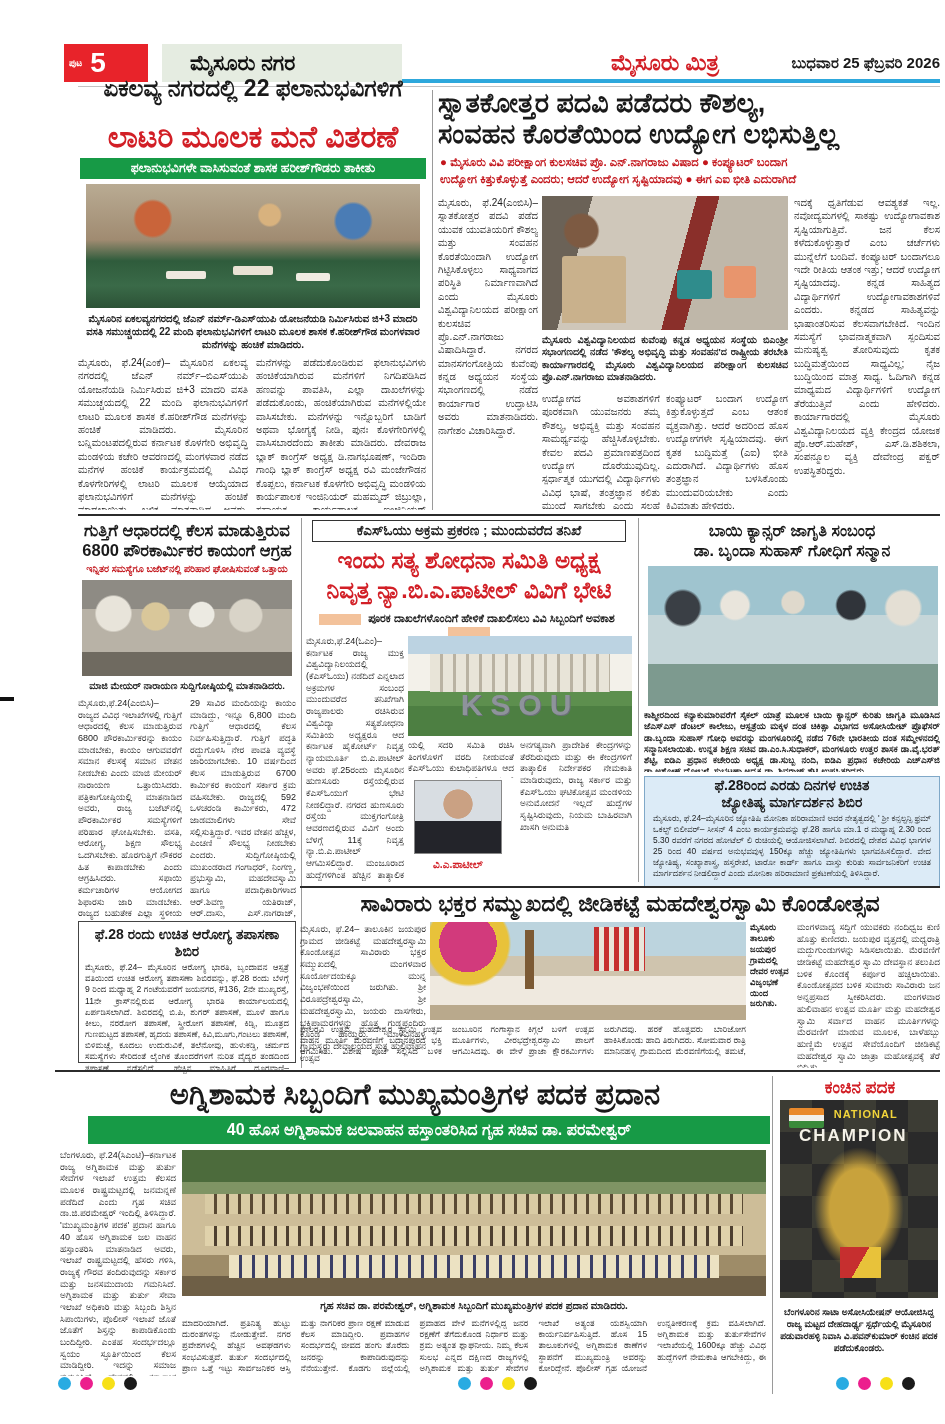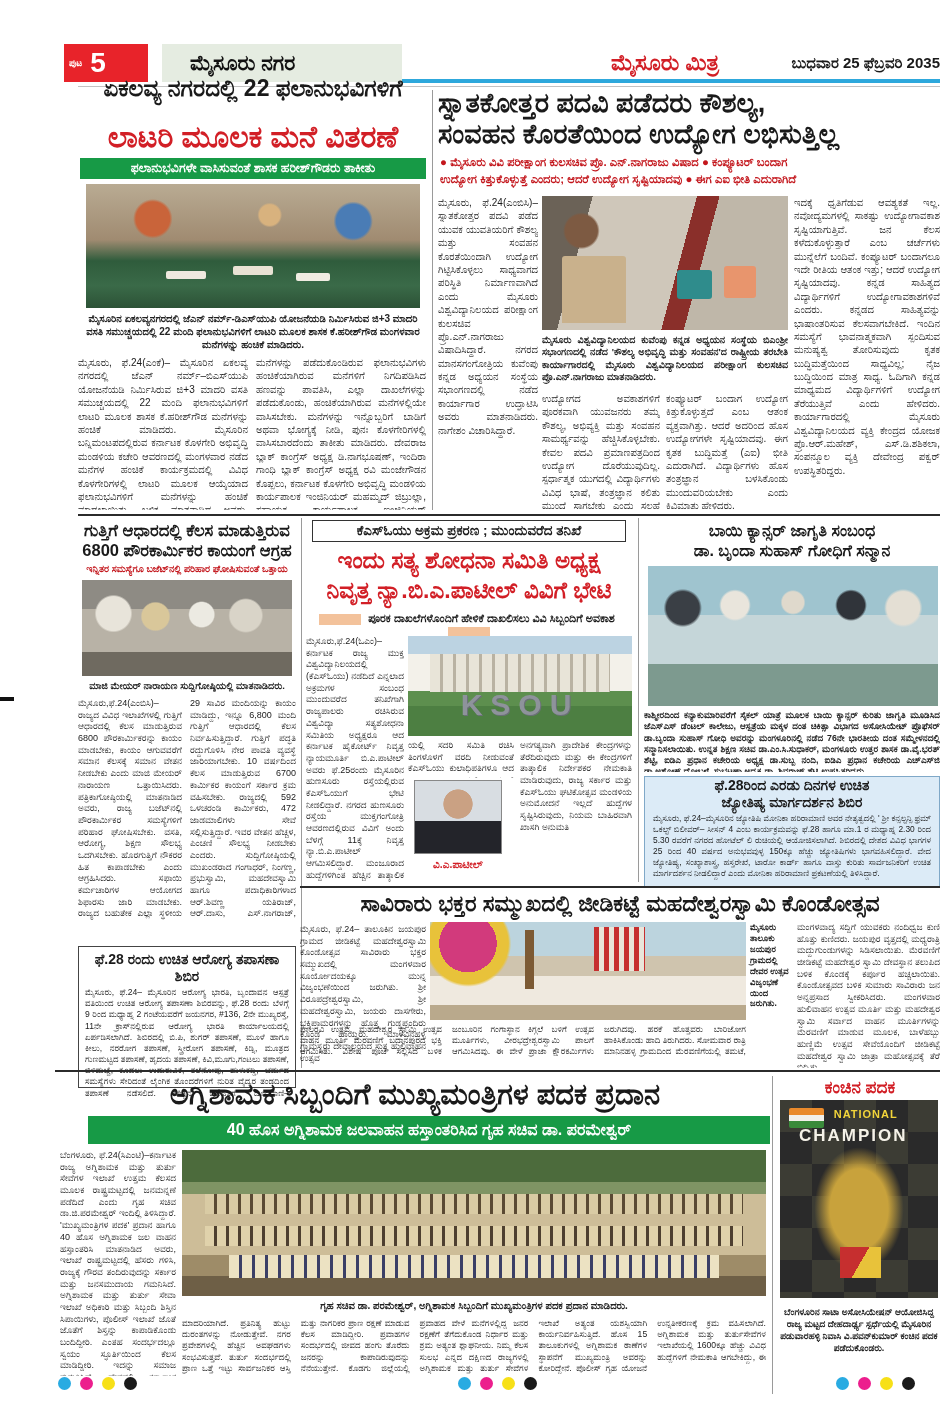--- a/index.html
+++ b/index.html
@@ -28,21 +28,21 @@
 <body>
 
 <div class="abs" style="left:64px;top:44px;width:84px;height:38px;background:#e8232a;color:#fff;display:flex;align-items:center;">
   <span style="font-size:9px;font-weight:bold;margin-left:5px;">ಪುಟ</span>
   <span style="font-size:28px;font-weight:bold;margin-left:8px;">5</span>
 </div>
 <div class="abs b" style="left:162px;top:44px;width:240px;height:38px;background:#e5ece1;display:flex;align-items:center;">
   <span style="font-size:21px;margin-left:28px;color:#111;">ಮೈಸೂರು ನಗರ</span>
 </div>
 <div class="abs b red ct" style="left:540px;top:50px;width:250px;font-size:22px;">ಮೈಸೂರು ಮಿತ್ರ</div>
-<div class="abs b" style="left:740px;top:54px;width:200px;font-size:15px;text-align:right;">ಬುಧವಾರ 25 ಫೆಬ್ರವರಿ 2035</div>
+<div class="abs b" style="left:740px;top:54px;width:200px;font-size:15px;text-align:right;">ಬುಧವಾರ 25 ಫೆಬ್ರವರಿ 2026</div>
 <div class="abs" style="left:402px;top:79px;width:538px;height:4px;background:#2ea8dc;"></div>
 <div class="abs" style="left:78px;top:86px;width:862px;height:1px;background:#c2c2c2;"></div>
 <div class="abs" style="left:0;top:697px;width:14px;height:4px;background:#111;"></div>
 
 <div class="abs hl ct" style="left:78px;top:76px;width:350px;font-size:23px;">ಏಕಲವ್ಯ ನಗರದಲ್ಲಿ 22 ಫಲಾನುಭವಿಗಳಿಗೆ</div>
 <div class="abs hl ct red" style="left:78px;top:120px;width:350px;font-size:30px;">ಲಾಟರಿ ಮೂಲಕ ಮನೆ ವಿತರಣೆ</div>
 <div class="abs greenbar" style="left:80px;top:158px;width:346px;height:21px;line-height:21px;font-size:12.5px;">
   <span>ಫಲಾನುಭವಿಗಳೇ ವಾಸಿಸುವಂತೆ ಶಾಸಕ ಹರೀಶ್‌ಗೌಡರು ತಾಕೀತು</span>
 </div>
 <div class="abs photo" style="left:86px;top:184px;width:334px;height:124px;
@@ -88,21 +88,21 @@
      background:
        radial-gradient(circle at 15% 35%, #e8e4da 0 9%, transparent 10%),
        radial-gradient(circle at 35% 38%, #d9c79a 0 9%, transparent 10%),
        radial-gradient(circle at 57% 36%, #eceae2 0 9%, transparent 10%),
        radial-gradient(circle at 78% 37%, #d9d4c8 0 9%, transparent 10%),
        linear-gradient(180deg,#8e8b84 0 30%,#b8b2a6 30% 75%,#6f6a60 75% 100%);"></div>
 <div class="abs cap ct" style="left:82px;top:680px;width:210px;font-size:9.5px;">ಮಾಜಿ ಮೇಯರ್ ನಾರಾಯಣ ಸುದ್ದಿಗೋಷ್ಠಿಯಲ್ಲಿ ಮಾತನಾಡಿದರು.</div>
 <div class="abs body-s" style="left:78px;top:698px;width:104px;height:222px;">ಮೈಸೂರು,ಫೆ.24(ಎಂಬಿಸಿ)– ರಾಜ್ಯದ ವಿವಿಧ ಇಲಾಖೆಗಳಲ್ಲಿ ಗುತ್ತಿಗೆ ಆಧಾರದಲ್ಲಿ ಕೆಲಸ ಮಾಡುತ್ತಿರುವ 6800 ಪೌರಕಾರ್ಮಿಕರನ್ನು ಕಾಯಂ ಮಾಡಬೇಕು, ಕಾಯಂ ಆಗುವವರೆಗೆ ಸಮಾನ ಕೆಲಸಕ್ಕೆ ಸಮಾನ ವೇತನ ನೀಡಬೇಕು ಎಂದು ಮಾಜಿ ಮೇಯರ್ ನಾರಾಯಣ ಒತ್ತಾಯಿಸಿದರು. ಪತ್ರಿಕಾಗೋಷ್ಠಿಯಲ್ಲಿ ಮಾತನಾಡಿದ ಅವರು, ರಾಜ್ಯ ಬಜೆಟ್‌ನಲ್ಲಿ ಪೌರಕಾರ್ಮಿಕರ ಸಮಸ್ಯೆಗಳಿಗೆ ಪರಿಹಾರ ಘೋಷಿಸಬೇಕು. ವಸತಿ, ಆರೋಗ್ಯ, ಶಿಕ್ಷಣ ಸೌಲಭ್ಯ ಒದಗಿಸಬೇಕು. ಹೊರಗುತ್ತಿಗೆ ನೌಕರರ ಹಿತ ಕಾಪಾಡಬೇಕು ಎಂದು ಆಗ್ರಹಿಸಿದರು. ಸಫಾಯಿ ಕರ್ಮಚಾರಿಗಳ ಆಯೋಗದ ಶಿಫಾರಸು ಜಾರಿ ಮಾಡಬೇಕು. ರಾಜ್ಯದ ಬಹುತೇಕ ಎಲ್ಲಾ ಸ್ಥಳೀಯ ಸಂಸ್ಥೆಗಳಲ್ಲಿ 35,400 ಮಂದಿ ನೇರ ಪಾವತಿಯಲ್ಲಿ ಕೆಲಸ ಮಾಡುತ್ತಿದ್ದು, ಇವರಲ್ಲಿ 'ಇವರದು' ಸಮಸ್ಯೆ ಹಲವು.</div>
 <div class="abs body-s" style="left:190px;top:698px;width:106px;height:222px;">29 ಸಾವಿರ ಮಂದಿಯನ್ನು ಕಾಯಂ ಮಾಡಿದ್ದು, ಇನ್ನೂ 6,800 ಮಂದಿ ಗುತ್ತಿಗೆ ಆಧಾರದಲ್ಲಿ ಕೆಲಸ ನಿರ್ವಹಿಸುತ್ತಿದ್ದಾರೆ. ಗುತ್ತಿಗೆ ಪದ್ಧತಿ ರದ್ದುಗೊಳಿಸಿ ನೇರ ಪಾವತಿ ವ್ಯವಸ್ಥೆ ಜಾರಿಯಾಗಬೇಕು. 10 ವರ್ಷದಿಂದ ಕೆಲಸ ಮಾಡುತ್ತಿರುವ 6700 ಕಾರ್ಮಿಕರ ಕಾಯಂಗೆ ಸರ್ಕಾರ ಕ್ರಮ ವಹಿಸಬೇಕು. ರಾಜ್ಯದಲ್ಲಿ 592 ಒಳಚರಂಡಿ ಕಾರ್ಮಿಕರು, 472 ಜಾಡಮಾಲಿಗಳು ಸೇವೆ ಸಲ್ಲಿಸುತ್ತಿದ್ದಾರೆ. ಇವರ ವೇತನ ಹೆಚ್ಚಳ, ಪಿಂಚಣಿ ಸೌಲಭ್ಯ ನೀಡಬೇಕು ಎಂದರು. ಸುದ್ದಿಗೋಷ್ಠಿಯಲ್ಲಿ ಮುಖಂಡರಾದ ಗಂಗಾಧರ್, ನಿಂಗಣ್ಣ, ಪ್ರಭುಸ್ವಾಮಿ, ಮಹದೇವಸ್ವಾಮಿ ಹಾಗೂ ಪದಾಧಿಕಾರಿಗಳಾದ ಆರ್.ಶಿವಣ್ಣ ಯತಿರಾಜ್, ಆರ್.ದಾಸು, ಎಸ್.ನಾಗರಾಜ್, ಶ್ರೀನಿವಾಸ ಉಪಸ್ಥಿತರಿದ್ದರು.</div>
 
-<div class="abs" style="left:78px;top:946px;width:218px;height:142px;border:1.5px solid #444;padding:4px 6px;">
+<div class="abs" style="left:78px;top:921px;width:218px;height:142px;border:1.5px solid #444;padding:4px 6px;">
   <div class="b ct" style="font-size:14px;margin-bottom:2px;">ಫೆ.28 ರಂದು ಉಚಿತ ಆರೋಗ್ಯ ತಪಾಸಣಾ ಶಿಬಿರ</div>
   <div class="body-s" style="height:112px;font-size:8.6px;">ಮೈಸೂರು, ಫೆ.24– ಮೈಸೂರಿನ ಆರೋಗ್ಯ ಭಾರತಿ, ಬೃಂದಾವನ ಆಸ್ಪತ್ರೆ ವತಿಯಿಂದ ಉಚಿತ ಆರೋಗ್ಯ ತಪಾಸಣಾ ಶಿಬಿರವನ್ನು, ಫೆ.28 ರಂದು ಬೆಳಗ್ಗೆ 9 ರಿಂದ ಮಧ್ಯಾಹ್ನ 2 ಗಂಟೆಯವರೆಗೆ ಜಯನಗರ, #136, 2ನೇ ಮುಖ್ಯರಸ್ತೆ, 11ನೇ ಕ್ರಾಸ್‌ನಲ್ಲಿರುವ ಆರೋಗ್ಯ ಭಾರತಿ ಕಾರ್ಯಾಲಯದಲ್ಲಿ ಏರ್ಪಡಿಸಲಾಗಿದೆ. ಶಿಬಿರದಲ್ಲಿ ಬಿ.ಪಿ, ಶುಗರ್ ತಪಾಸಣೆ, ಮೂಳೆ ಹಾಗೂ ಕೀಲು, ನರರೋಗ ತಪಾಸಣೆ, ಸ್ತ್ರೀರೋಗ ತಪಾಸಣೆ, ಕಿಡ್ನಿ, ಮೂತ್ರದ ಗುಣಮಟ್ಟದ ತಪಾಸಣೆ, ಹೃದಯ ತಪಾಸಣೆ, ಕಿವಿ,ಮೂಗು,ಗಂಟಲು ತಪಾಸಣೆ, ಬಿಳಿಮಚ್ಚೆ, ಕೂದಲು ಉದುರುವಿಕೆ, ತಲೆನೋವು, ಹುಳುಕಡ್ಡಿ, ಚರ್ಮದ ಸಮಸ್ಯೆಗಳು ಸೇರಿದಂತೆ ಲೈಂಗಿಕ ತೊಂದರೆಗಳಿಗೆ ನುರಿತ ವೈದ್ಯರ ತಂಡದಿಂದ ತಪಾಸಣೆ ನಡೆಸಲಿದೆ. ಹೆಚ್ಚಿನ ಮಾಹಿತಿಗೆ ದೂರವಾಣಿ– 8867259815,9880913461, 9742634110 ಮೂಲಕ ಸಂಪರ್ಕಿಸುವಂತೆ ಶಿಬಿರದ ಆಯೋಜಕರು ಪ್ರಕಟಣೆಯಲ್ಲಿ ತಿಳಿಸಿದ್ದಾರೆ.</div>
 </div>
 
 <div class="abs vline" style="left:301px;top:518px;height:550px;"></div>
 
 <div class="abs kickbox b ct" style="left:312px;top:520px;width:314px;height:22px;line-height:20px;font-size:13.5px;">
   <span>ಕೆಎಸ್‌ಓಯು ಅಕ್ರಮ ಪ್ರಕರಣ ; ಮುಂದುವರೆದ ತನಿಖೆ</span>
 </div>
 <div class="abs hl ct red" style="left:306px;top:548px;width:326px;font-size:23px;">ಇಂದು ಸತ್ಯ ಶೋಧನಾ ಸಮಿತಿ ಅಧ್ಯಕ್ಷ</div>

